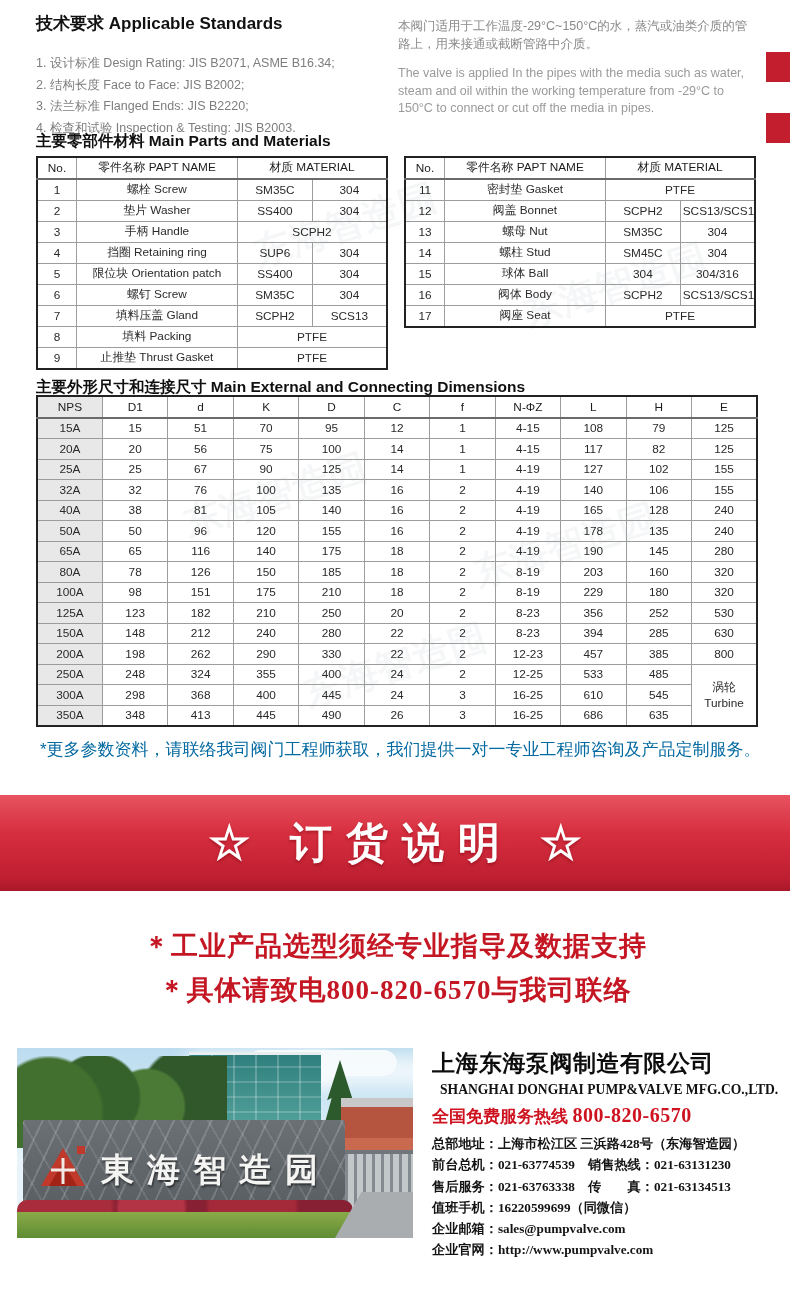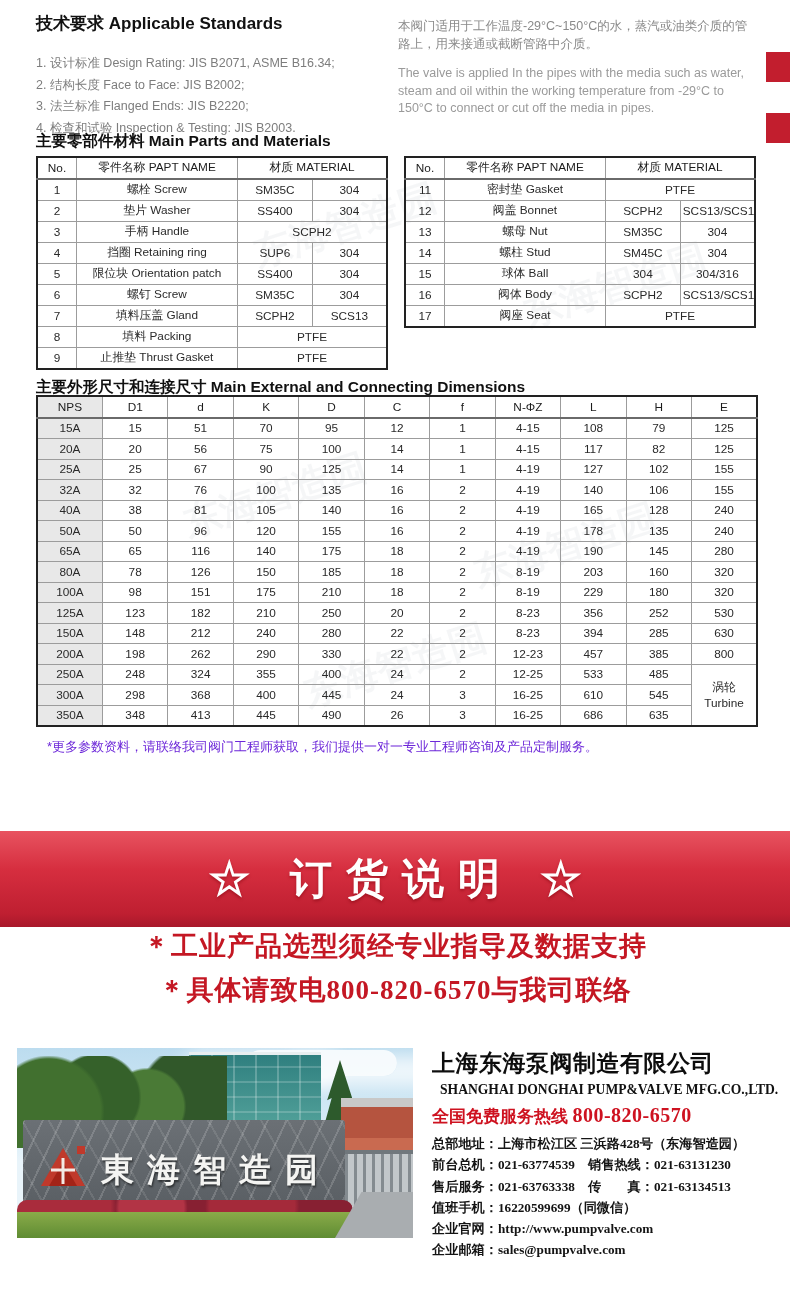--- a/index.html
+++ b/index.html
@@ -25,25 +25,25 @@
   .parts{position:absolute;width:352px;}
   .parts-left{left:36px;top:156px;}
   .parts-right{left:404px;top:156px;}
   .parts th:nth-child(1),.parts td:nth-child(1){width:34px;}
   .parts th:nth-child(2),.parts td:nth-child(2){width:156px;}
   .dims{position:absolute;left:36px;top:395px;width:722px;}
   .dims th,.dims td{font-size:11.5px;height:14.6px;padding:1.8px 1px;}
   .dims th:first-child,.dims td:first-child{background:#e8e8e8;}
   .dims td:last-child{white-space:normal;}
   
-  .note{position:absolute;left:40px;top:738px;font-size:13px;color:#6d28d9;margin-left:7px;}
+  .note{position:absolute;left:40px;top:738px;font-size:17px;color:#0369a1;}
   
   .banner{position:absolute;left:0;top:795px;width:790px;height:96px;
      background:linear-gradient(180deg,#e85360 0%,#d62e3f 40%,#bf1f31 86%,#a8182a 100%);
-     display:flex;align-items:center;justify-content:center;margin-top:36px;}
+     display:flex;align-items:center;justify-content:center;}
   .banner .txt{color:#fff;font-size:42px;font-weight:bold;letter-spacing:14px;text-indent:14px;
      text-shadow:0 2px 3px rgba(120,0,10,.45);}
   
   .slogans{position:absolute;left:0;top:924px;width:790px;text-align:center;}
   .slogan{font-family:"Liberation Serif",serif;font-weight:bold;font-size:27px;
      color:#c41723;line-height:44px;letter-spacing:1px;}
   
   .photo{position:absolute;left:17px;top:1048px;width:396px;height:190px;overflow:hidden;
      background:linear-gradient(180deg,#bcdcef 0%,#d9edf8 45%,#e9f4fa 60%);}
   .ph-cloud{position:absolute;left:230px;top:2px;width:150px;height:26px;border-radius:20px;
@@ -491,18 +491,18 @@
     <div class="co-en">SHANGHAI DONGHAI PUMP&amp;VALVE MFG.CO.,LTD.</div>
     <div class="co-hotline">
       <span class="lbl">全国免费服务热线</span>
       <span class="num">800-820-6570</span>
     </div>
     <div class="co-contacts">
       <div class="co-line">总部地址：上海市松江区 三浜路428号（东海智造园）</div>
       <div class="co-line">前台总机：021-63774539　销售热线：021-63131230</div>
       <div class="co-line">售后服务：021-63763338　传　　真：021-63134513</div>
       <div class="co-line">值班手机：16220599699（同微信）</div>
+      <div class="co-line">企业邮箱：sales@pumpvalve.com</div>
       <div class="co-line">企业官网：http://www.pumpvalve.com</div>
-      <div class="co-line">企业邮箱：sales@pumpvalve.com</div>
     </div>
   </div>
 
 </div>
 
 </body></html>

